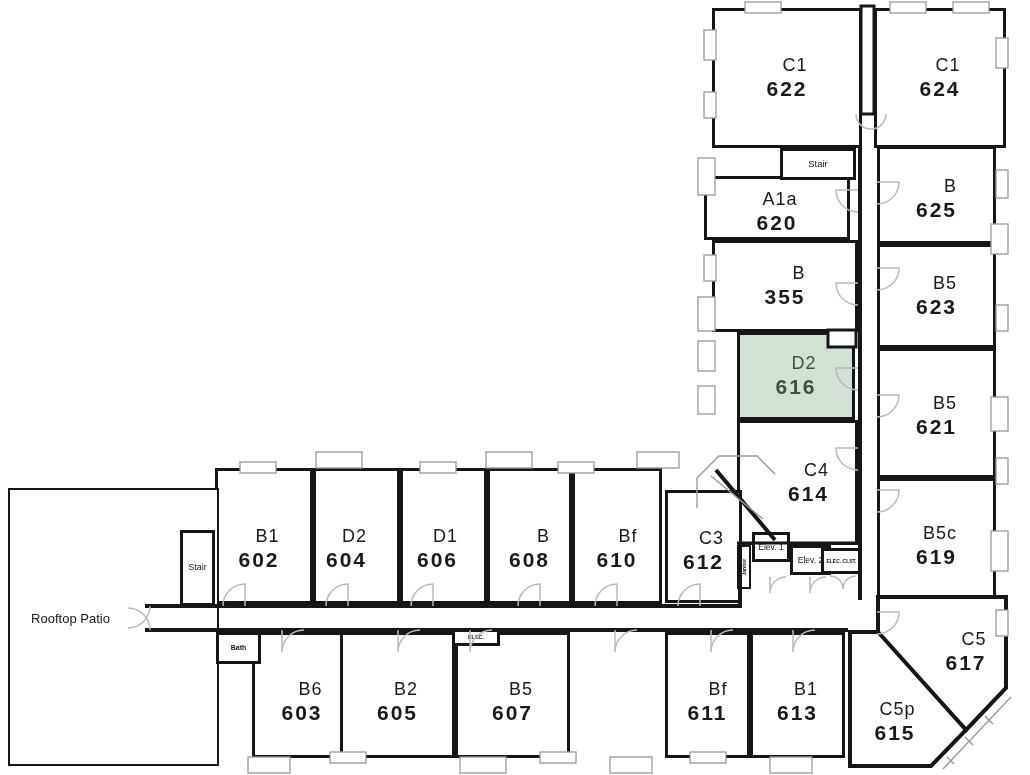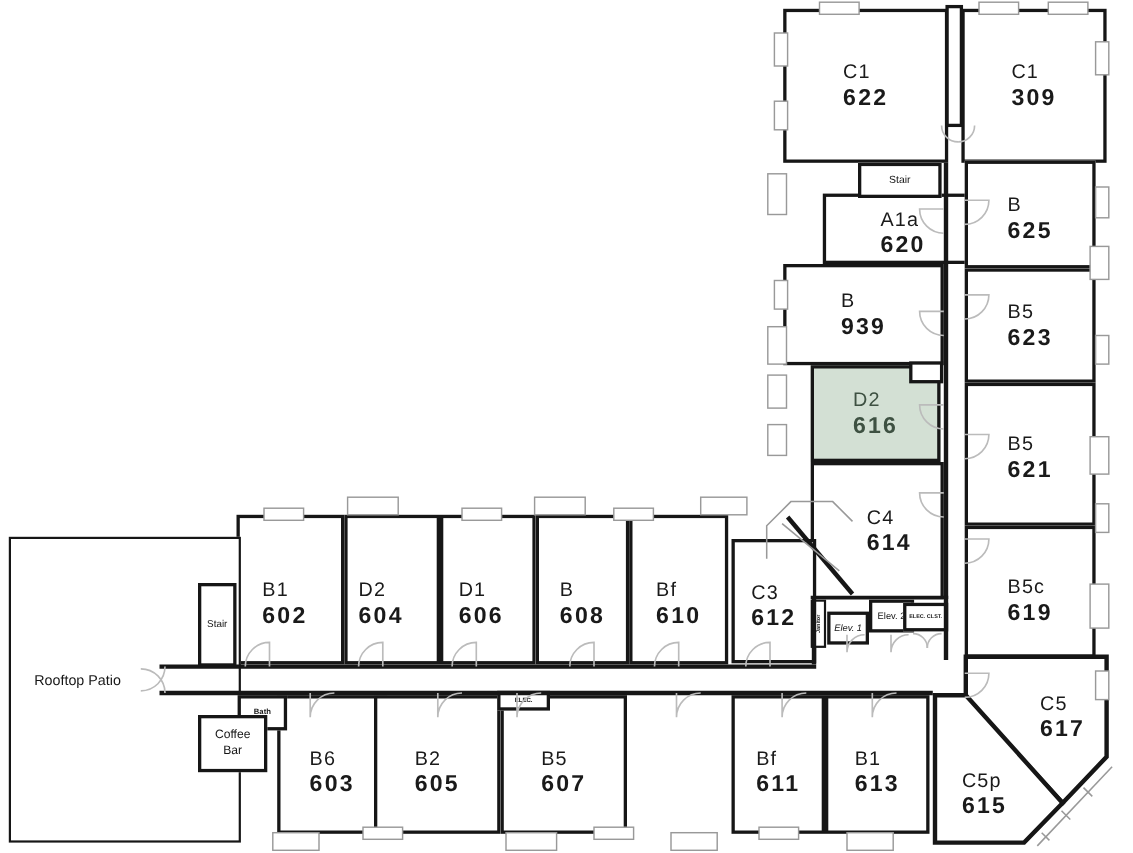--- a/index.html
+++ b/index.html
@@ -8,21 +8,21 @@
   }
   html,body{margin:0;padding:0;background:#fff;}
   .plan{position:relative;width:1030px;height:775px;background:#fff;
         font-family:"Liberation Sans", sans-serif;overflow:hidden;}
   #rooms,#services,#labels{position:absolute;inset:0;width:100%;height:100%;}
   #rooms{z-index:1;} #services{z-index:2;} 
   #decor{position:absolute;inset:0;z-index:3;pointer-events:none;}
   #labels{z-index:4;pointer-events:none;}
   .room{position:absolute;box-sizing:border-box;border:3px solid var(--wall);background:#fff;}
   .room.highlighted{background:var(--hl);}
-  .room-label{position:absolute;left:50%;top:50%;text-align:left;white-space:nowrap;}
+  .room-label{position:absolute;left:50%;top:50%;text-align:right;white-space:nowrap;}
   .room-label.free{left:0;top:0;}
   .room-type{font-size:18px;letter-spacing:1px;line-height:1.3;font-weight:400;color:var(--room-text);}
   .room-number{font-size:21px;font-weight:700;letter-spacing:2px;line-height:1.15;color:var(--room-text);}
   .room.highlighted .room-type,.room.highlighted .room-number,
   .hl-label .room-type,.hl-label .room-number{color:var(--hl-text);}
   .service{position:absolute;box-sizing:border-box;background:#fff;display:flex;
            align-items:center;justify-content:center;text-align:center;color:#161616;}
   .service .svc-label{white-space:pre-line;line-height:1.25;}
   
   .w{fill:none;stroke:var(--wall);}
@@ -40,39 +40,39 @@
   <div id="rooms">
       <div class="room" style="left: 712px; top: 8px; width: 150px; height: 140px;">
         <div class="room-label" style="transform: translate(calc(-50% + 0px), calc(-50% + 0px));">
           <div class="room-type">C1</div>
           <div class="room-number">622</div>
         </div>
       </div>
       <div class="room" style="left: 874px; top: 8px; width: 132px; height: 140px;">
         <div class="room-label" style="transform: translate(calc(-50% + 0px), calc(-50% + 0px));">
           <div class="room-type">C1</div>
-          <div class="room-number">309</div>
-        </div>
-      </div>
-      <div class="room" style="left: 748px; top: 176px; width: 146px; height: 64px;">
+          <div class="room-number">624</div>
+        </div>
+      </div>
+      <div class="room" style="left: 704px; top: 176px; width: 146px; height: 64px;">
         <div class="room-label" style="transform: translate(calc(-50% + 0px), calc(-50% + 4px));">
           <div class="room-type">A1a</div>
           <div class="room-number">620</div>
         </div>
       </div>
       <div class="room" style="left: 877px; top: 146px; width: 119px; height: 98px;">
         <div class="room-label" style="transform: translate(calc(-50% + 0px), calc(-50% + 4px));">
           <div class="room-type">B</div>
           <div class="room-number">625</div>
         </div>
       </div>
       <div class="room" style="left: 712px; top: 240px; width: 146px; height: 92px;">
         <div class="room-label" style="transform: translate(calc(-50% + 0px), calc(-50% + 0px));">
           <div class="room-type">B</div>
-          <div class="room-number">939</div>
+          <div class="room-number">355</div>
         </div>
       </div>
       <div class="room" style="left: 877px; top: 244px; width: 119px; height: 104px;">
         <div class="room-label" style="transform: translate(calc(-50% + 0px), calc(-50% + 0px));">
           <div class="room-type">B5</div>
           <div class="room-number">623</div>
         </div>
       </div>
       <div class="room highlighted" style="left: 737px; top: 332px; width: 118px; height: 88px;">
         <div class="room-label hl-label" style="transform: translate(calc(-50% + 0px), calc(-50% + 0px));">
@@ -168,41 +168,37 @@
   <div id="services">
       <div class="service" style="left: 8px; top: 488px; width: 211px; height: 278px; border: 2px solid var(--wall);">
         <span class="svc-label" style="font-size: 13px; transform: translate(-43px, -8px);">Rooftop Patio</span>
       </div>
       <div class="service" style="left: 780px; top: 148px; width: 76px; height: 32px; border: 3px solid var(--wall);">
         <span class="svc-label" style="font-size: 9.5px;">Stair</span>
       </div>
       <div class="service" style="left: 180px; top: 530px; width: 35px; height: 76px; border: 3px solid var(--wall);">
         <span class="svc-label" style="font-size: 9px;">Stair</span>
       </div>
-      <div class="service" style="left: 752px; top: 556px; width: 38px; height: 30px; border: 3px solid var(--wall); font-style: italic;">
+      <div class="service" style="left: 752px; top: 532px; width: 38px; height: 30px; border: 3px solid var(--wall);">
         <span class="svc-label" style="font-size: 8.5px;">Elev. 1</span>
       </div>
       <div class="service" style="left: 790px; top: 545px; width: 41px; height: 30px; border: 3px solid var(--wall);">
         <span class="svc-label" style="font-size: 8.5px;">Elev. 2</span>
       </div>
       <div class="service" style="left: 821px; top: 548px; width: 41px; height: 26px; border: 3px solid var(--wall);">
         <span class="svc-label" style="font-size: 5px; font-weight: 700;">ELEC. CLST.</span>
       </div>
       <div class="service" style="left: 737px; top: 545px; width: 14px; height: 44px; border: 2px solid var(--wall);">
         <span class="svc-label" style="font-size: 5px; font-weight: 700; transform: rotate(-90deg); white-space: nowrap;">Janitor</span>
       </div>
       <div class="service" style="left: 452px; top: 628px; width: 48px; height: 18px; border: 3px solid var(--wall);">
         <span class="svc-label" style="font-size: 5.5px; font-weight: 700;">ELEC.</span>
       </div>
       <div class="service" style="left: 216px; top: 632px; width: 45px; height: 32px; border: 3px solid var(--wall);">
         <span class="svc-label" style="font-size: 7px; font-weight: 700;">Bath</span>
-      </div>
-      <div class="service" style="left: 180px; top: 650px; width: 63px; height: 52px; border: 3px solid var(--wall);">
-        <span class="svc-label" style="font-size: 11px;">Coffee
-Bar</span>
       </div>
     </div>
 
   <svg id="decor" width="1030" height="775" viewBox="0 0 1030 775">
 
     <g>
       <path class="w" stroke-width="4" d="M145 606 H742"></path>
       <path class="w" stroke-width="4" d="M145 630 H848"></path>
       <path class="w" stroke-width="4" d="M860 148 V600"></path>
       <rect class="wr" x="861" y="6" width="13" height="108" stroke-width="3"></rect>

